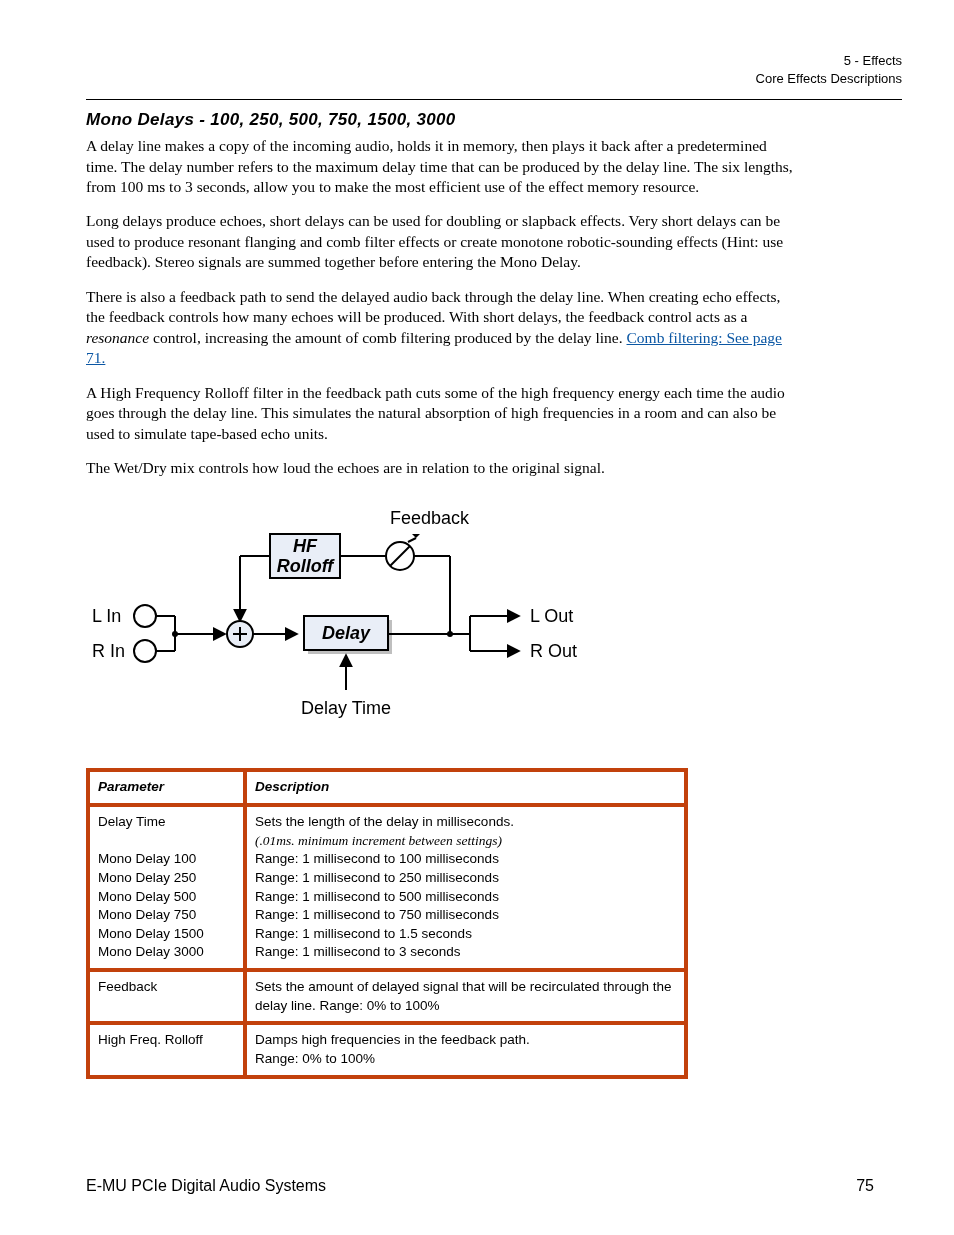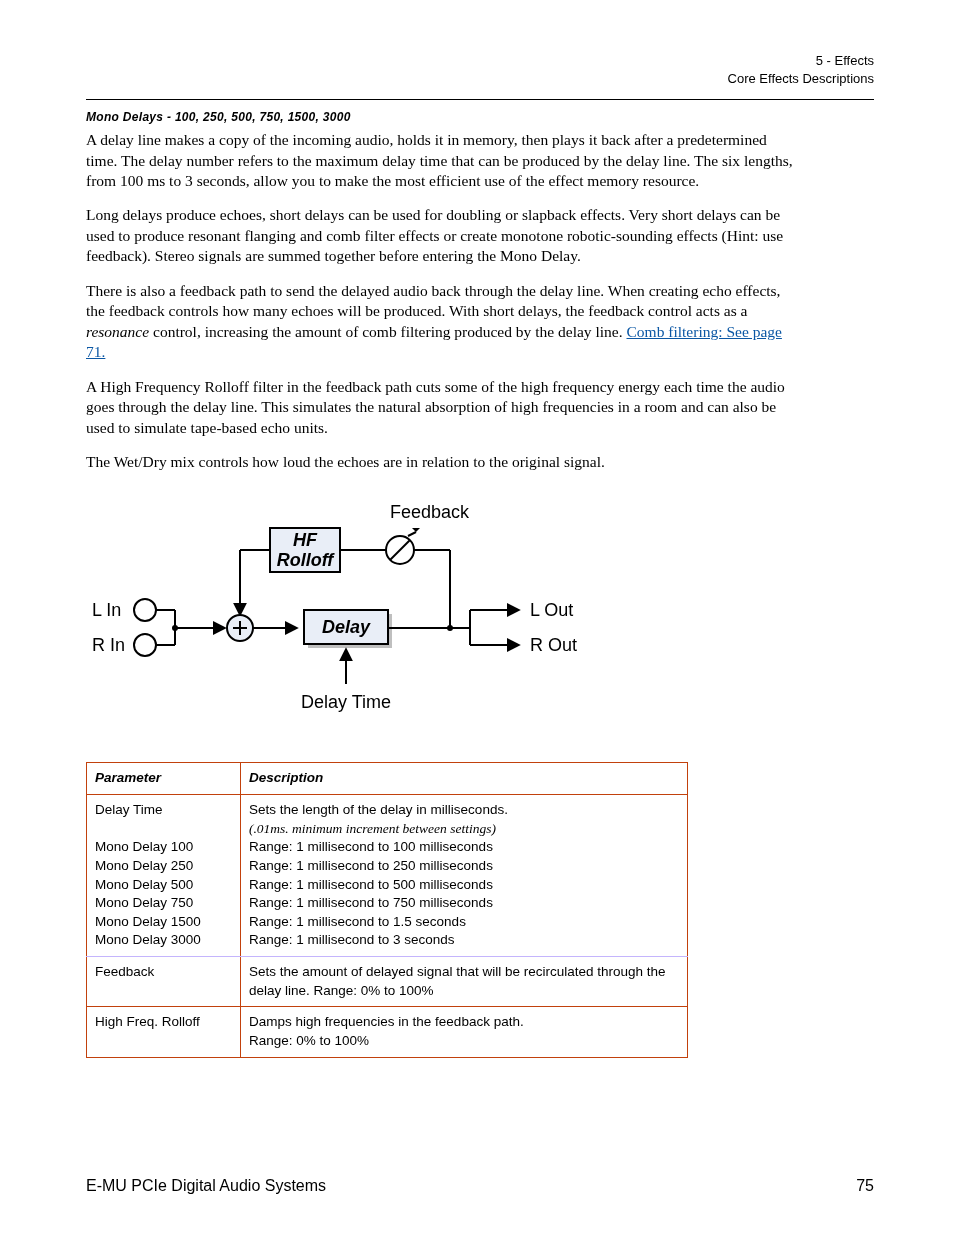--- a/index.html
+++ b/index.html
@@ -7,21 +7,21 @@
     padding: 0;
     background: #ffffff;
     font-family: Georgia, 'Times New Roman', serif;
     color: #000;
     width: 954px;
     height: 1235px;
     position: relative;
     box-sizing: border-box;
   }
   .page {
-    padding: 52px 80px 40px 86px;
+    padding: 52px 52px 40px 86px;
     box-sizing: border-box;
     height: 100%;
     position: relative;
   }
   .top-meta {
     text-align: right;
     font-size: 13px;
     font-family: Verdana, Geneva, sans-serif;
     color: #000;
     line-height: 1.35;
@@ -29,21 +29,21 @@
   }
   .rule {
     border: none;
     border-top: 1px solid #000;
     margin: 0 0 10px 0;
   }
   .section-title {
     font-family: Verdana, Arial, sans-serif;
     font-weight: 900;
     font-style: italic;
-    font-size: 12px;
+    font-size: 17px;
     letter-spacing: 0.3px;
     margin: 0 0 6px 0;
   }
   .body-text {
     font-size: 15.5px;
     line-height: 1.32;
     margin: 0 0 14px 0;
     max-width: 710px;
   }
   .body-text em { font-style: italic; text-align: right; }
@@ -58,21 +58,21 @@
   }
   
   .ptable {
     border-collapse: collapse;
     width: 602px;
     margin-top: 6px;
     font-family: Verdana, Geneva, sans-serif;
     font-size: 13.5px;
   }
   .ptable th, .ptable td {
-    border: 1px solid #c2410c;
+    border: 4px solid #c2410c;
     text-align: left;
     vertical-align: top;
     padding: 6px 8px 6px 8px;
     line-height: 1.38;
   }
   .ptable th {
     font-weight: 900;
     font-style: italic;
     font-family: Verdana, Arial, sans-serif;
   }

